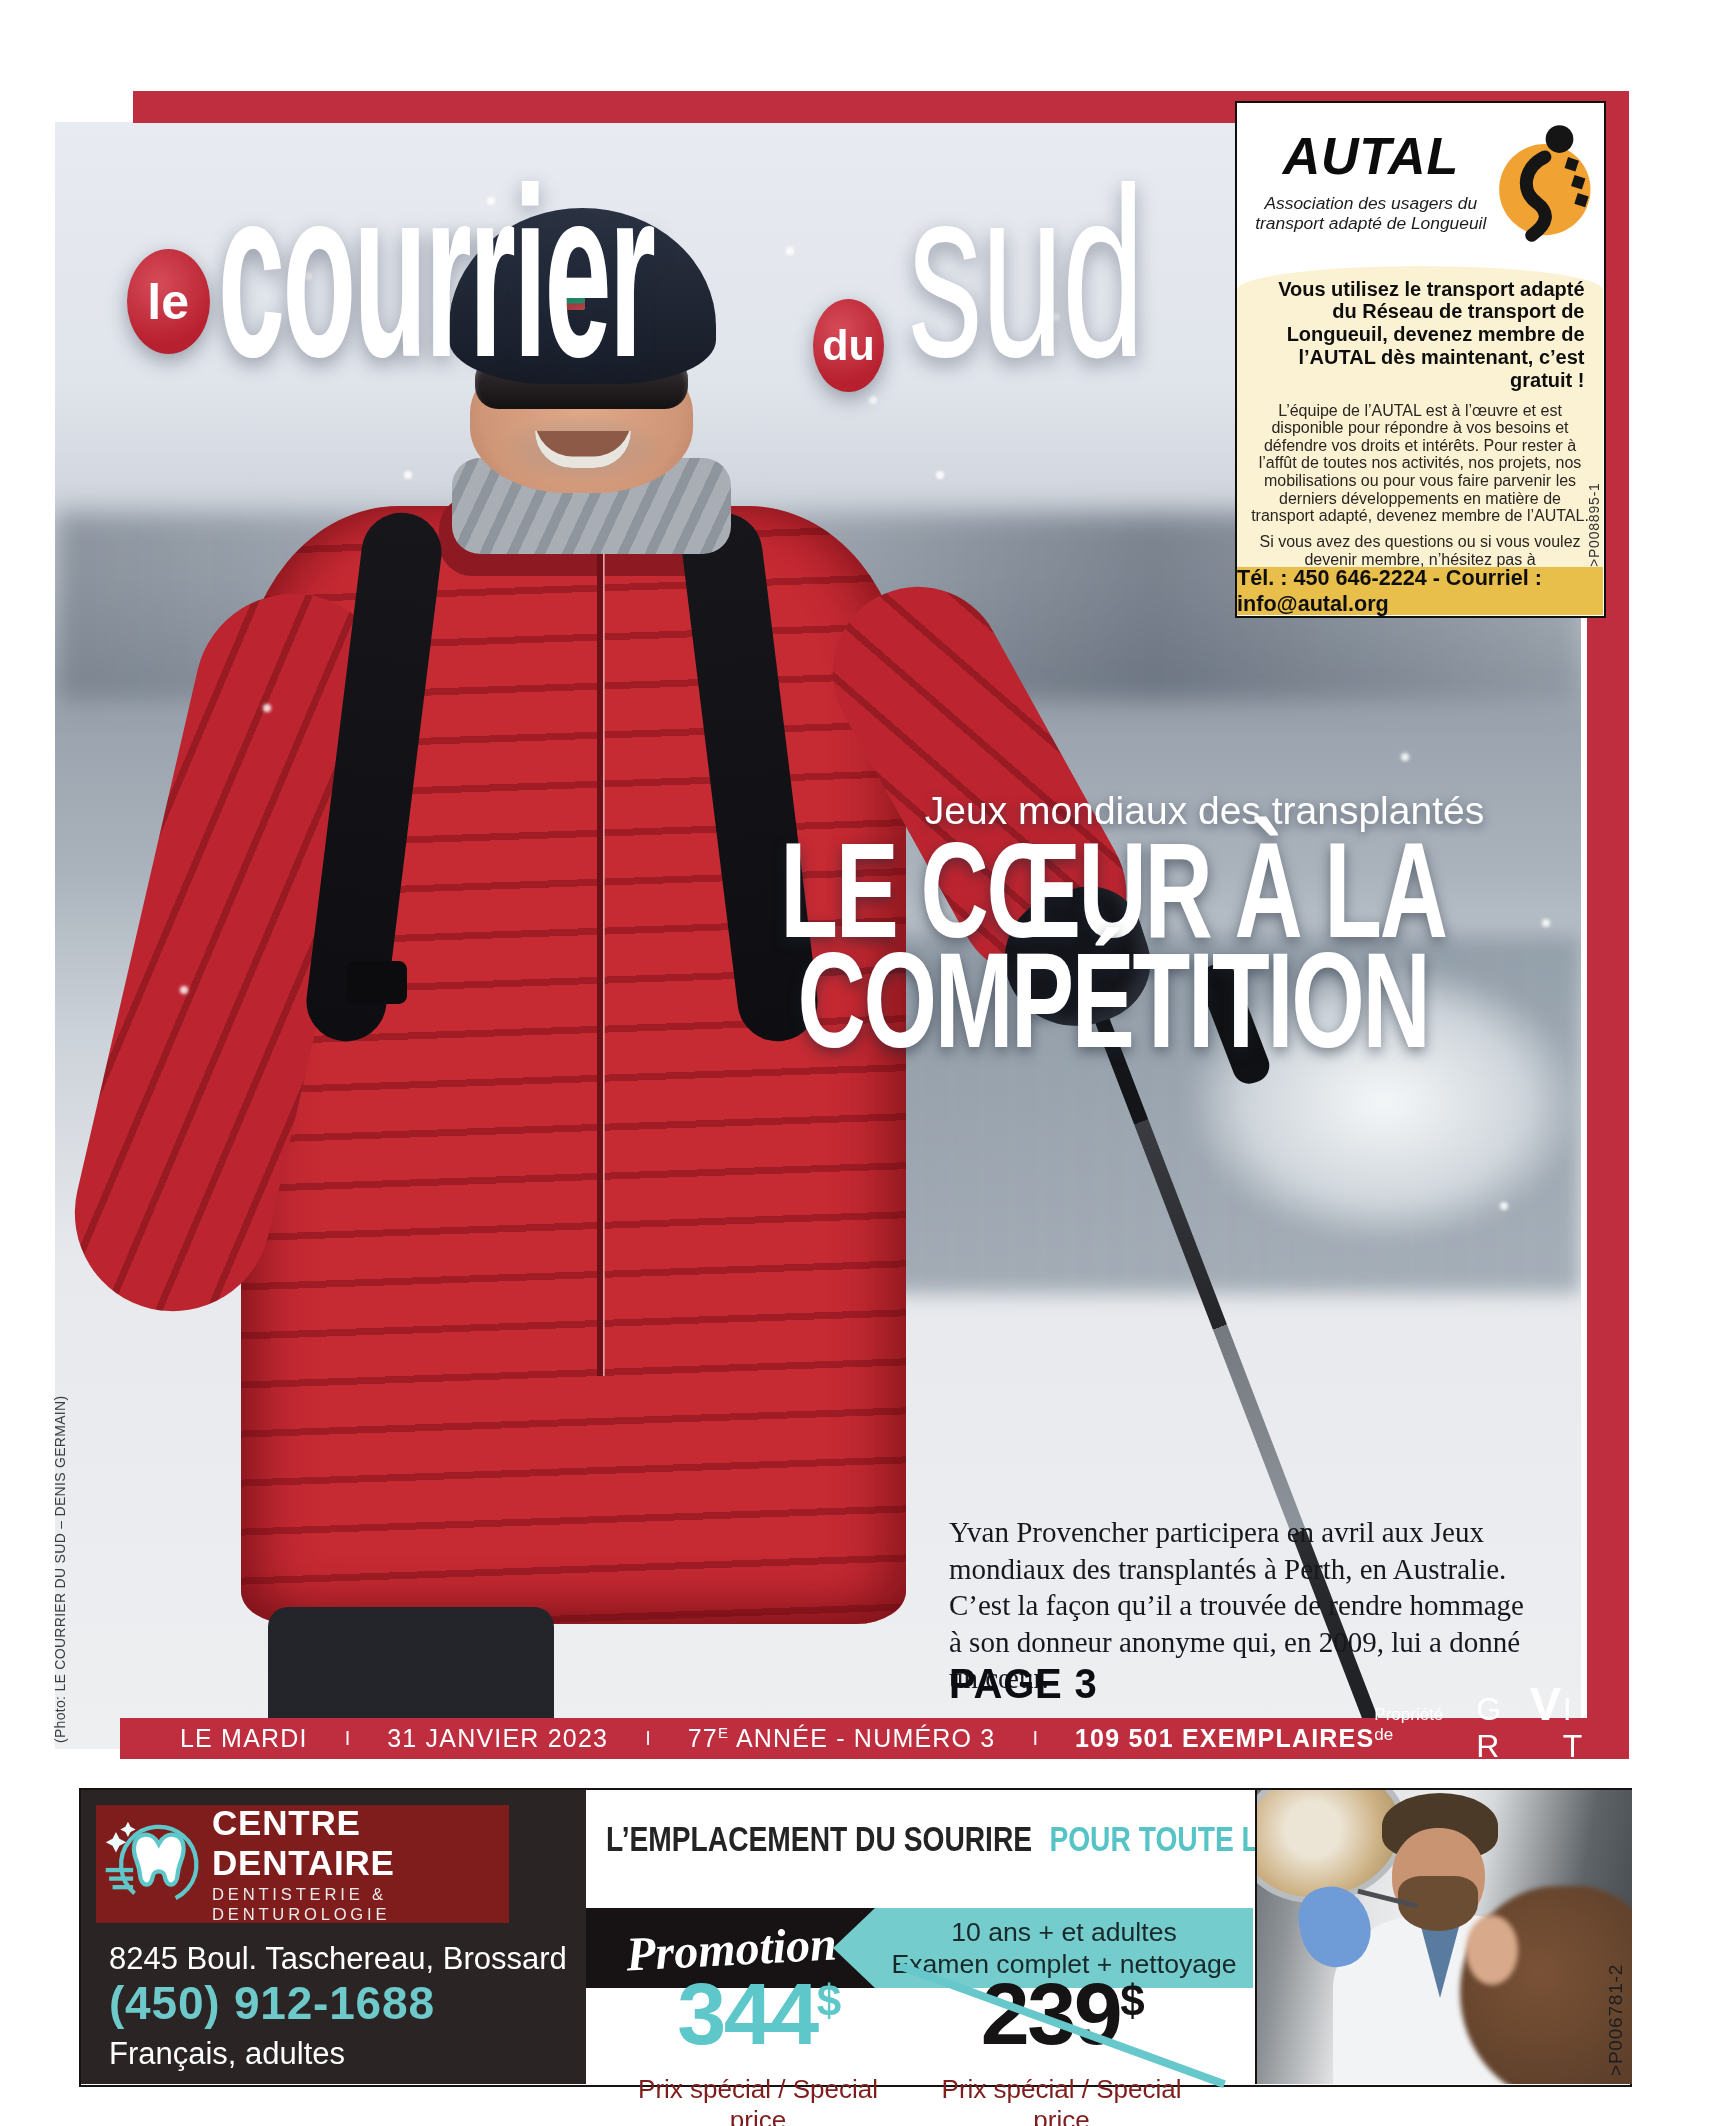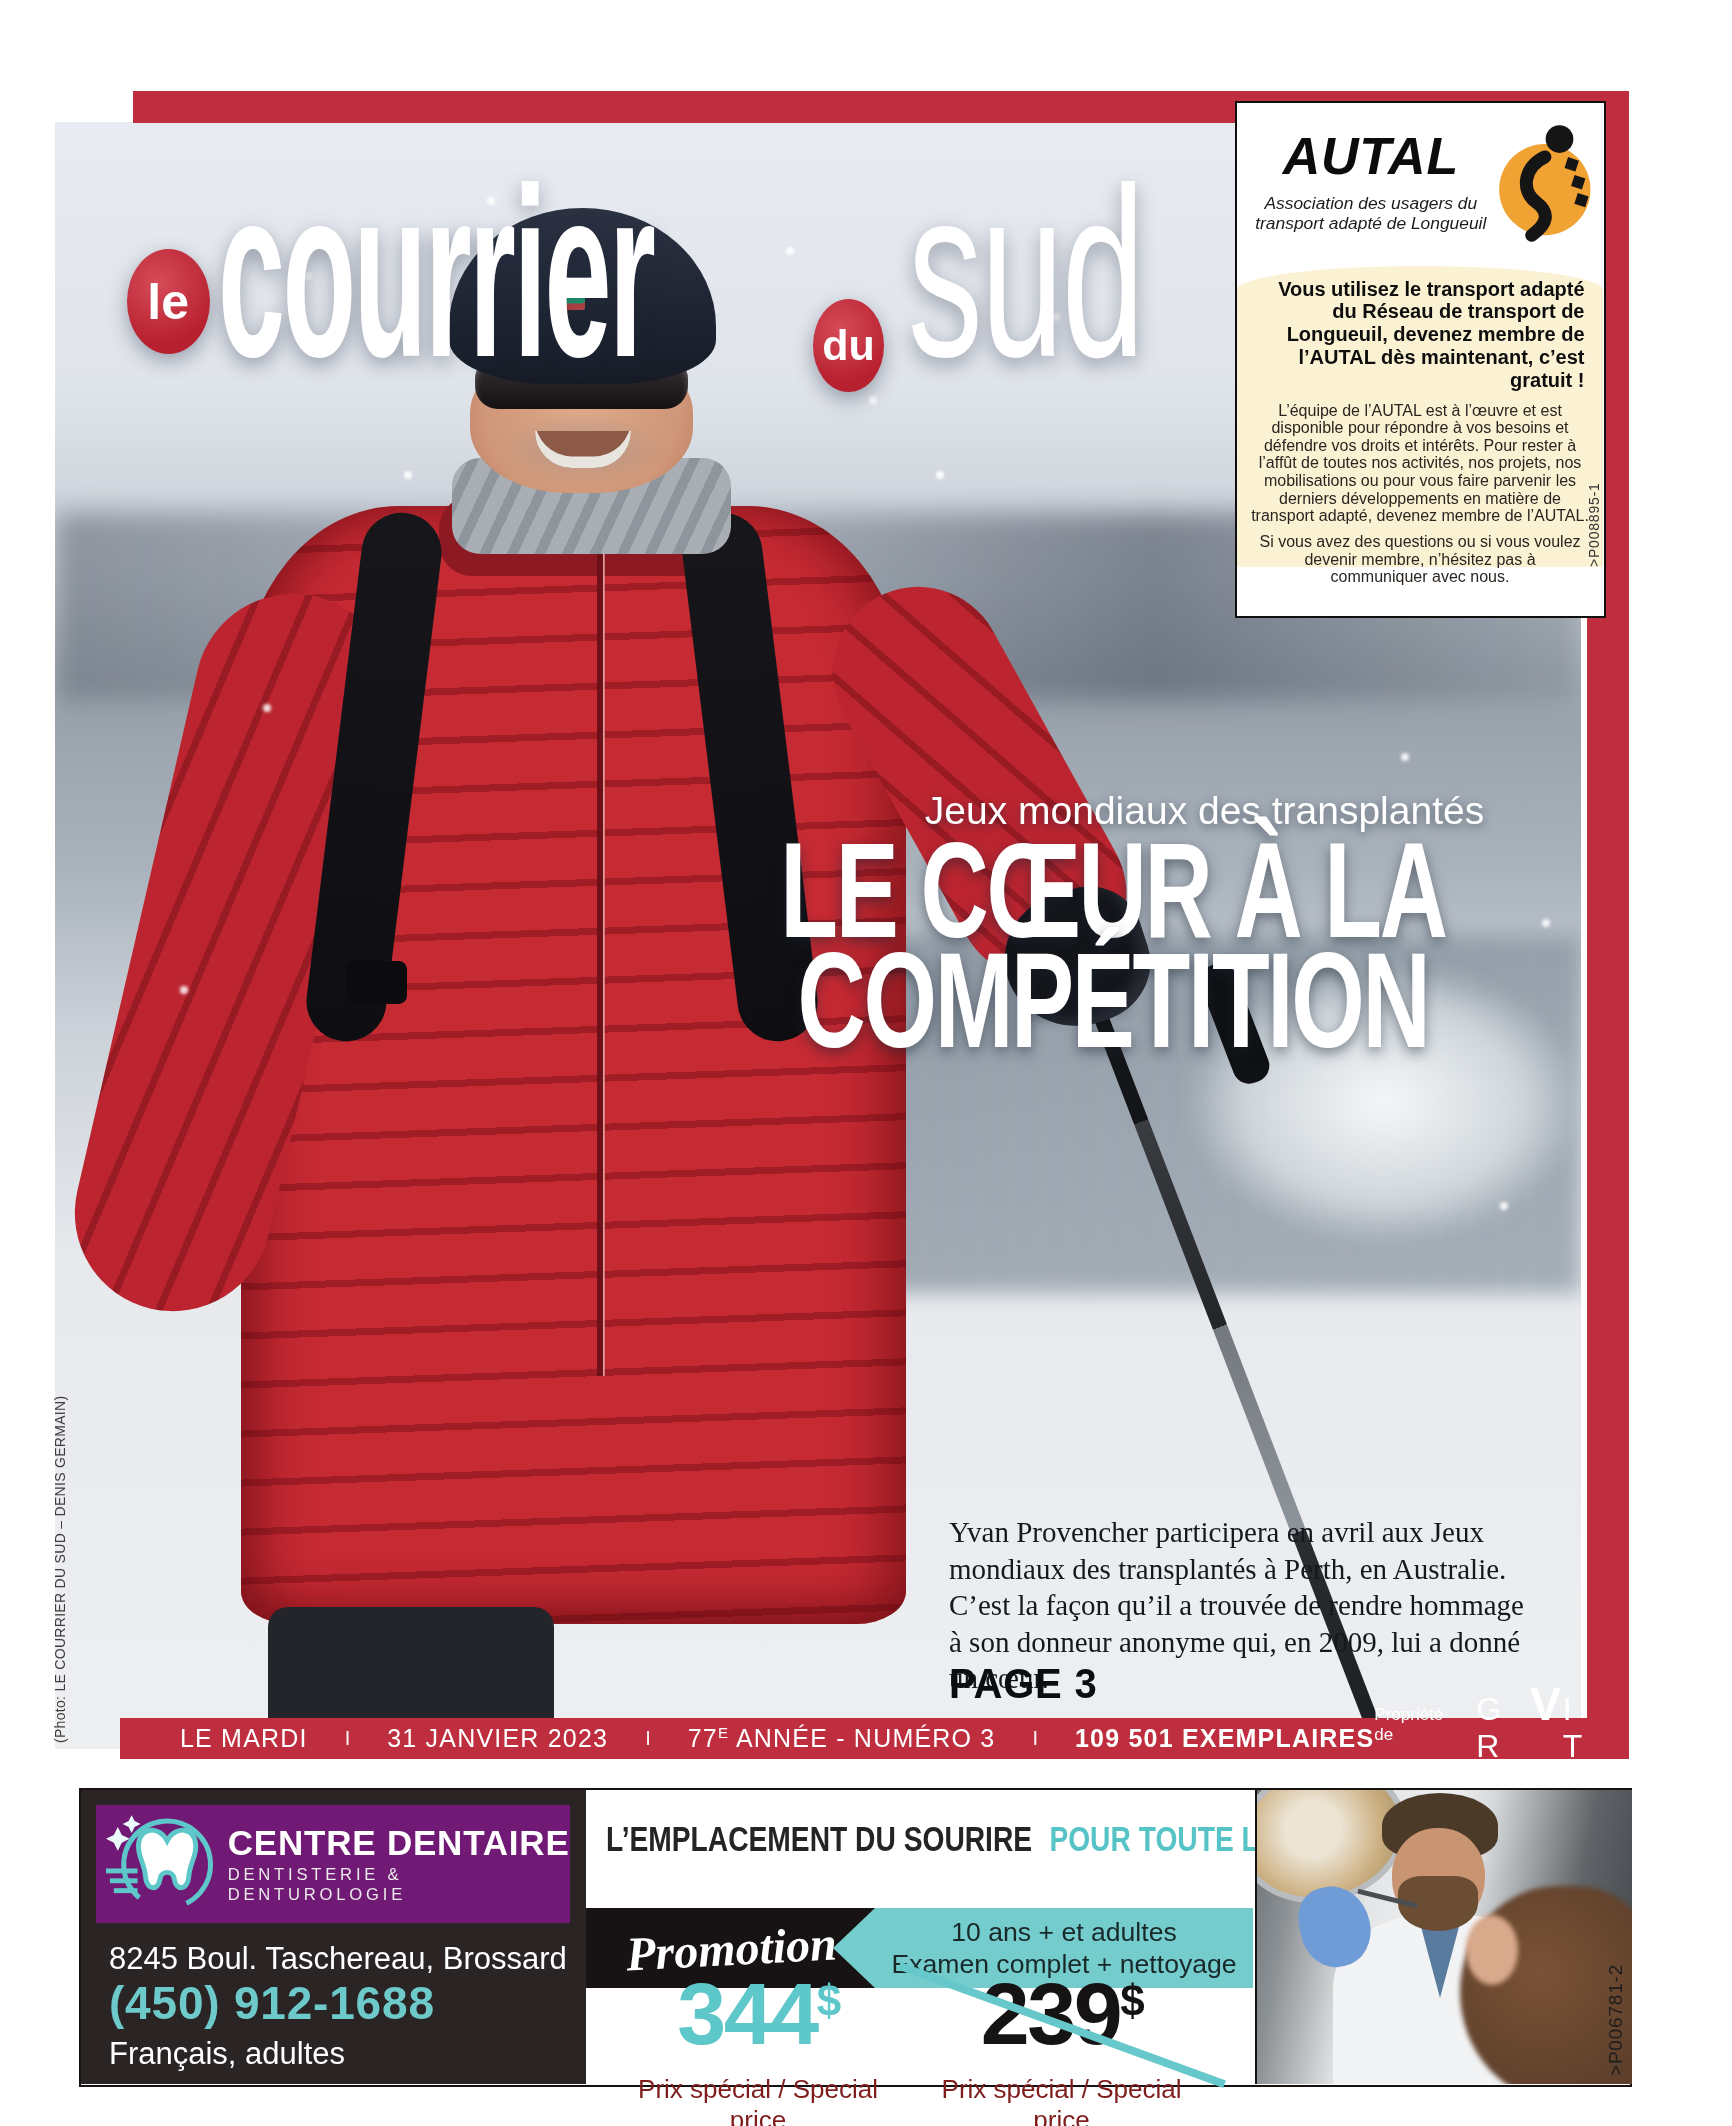--- a/index.html
+++ b/index.html
@@ -113,21 +113,21 @@
      line-height:1.26;color:#15181d;}
   #pageref{left:949px;top:1660px;font-size:40px;font-weight:700;color:#0b0d10;transform:scaleY(1.05);
      transform-origin:left top;letter-spacing:0.8px;}
   #credit{left:52px;top:1743px;transform:rotate(-90deg);transform-origin:0 0;font-size:14px;
      color:#3c3c3c;white-space:nowrap;letter-spacing:0.3px;}
 
   
   #dental{left:79px;top:1788px;width:1553px;height:299px;background:#fff;border:2.5px solid #161212;
      box-sizing:border-box;z-index:5;}
   .d-left{left:0;top:0;width:505px;height:294px;background:#2a2425;}
-  .d-logo{left:15px;top:15px;width:474px;height:118px;background:#701a75;display:flex;
+  .d-logo{left:15px;top:15px;width:413px;height:118px;background:#7f1d1d;display:flex;
      align-items:center;box-sizing:border-box;padding-left:8.3px;}
   .d-logo .txt{margin-left:5px;}
   .d-l1{font-size:35px;font-weight:700;color:#fff;letter-spacing:0.8px;}
   .d-l2{font-size:37px;font-weight:700;color:#6ecaca;letter-spacing:1.7px;display:flex;align-items:center;}
   .d-dash{display:inline-block;width:91px;height:5.8px;background:#6ecaca;margin-left:11.6px;}
   .d-l3{font-size:16.6px;color:#ececec;letter-spacing:3.8px;margin-top:1.7px;}
   .d-addr{left:28px;top:151px;font-size:31px;color:#fff;}
   .d-phone{left:28px;top:186px;font-size:46px;font-weight:700;color:#6ecaca;letter-spacing:0.8px;}
   .d-lang{left:28px;top:246px;font-size:31px;color:#fff;}
   .d-head{left:505px;top:30px;width:666px;text-align:center;font-size:30px;font-weight:700;
@@ -215,20 +215,21 @@
       <path d="M66 44 C40 56 36 86 56 100 C72 112 70 126 50 140" fill="none" stroke="#151515" stroke-width="16" stroke-linecap="round"></path>
       <rect x="92" y="46" width="14" height="14" fill="#151515" transform="rotate(18 99 53)"></rect>
       <rect x="100" y="68" width="14" height="14" fill="#151515" transform="rotate(18 107 75)"></rect>
       <rect x="104" y="90" width="14" height="14" fill="#151515" transform="rotate(18 111 97)"></rect>
     </svg>
     <div class="abs cream">
       <div class="ahead">Vous utilisez le transport adapté du Réseau de transport de Longueuil, devenez membre de l’AUTAL dès maintenant, c’est gratuit !</div>
       <div class="abody">L’équipe de l’AUTAL est à l’œuvre et est disponible pour répondre à vos besoins et défendre vos droits et intérêts. Pour rester à l’affût de toutes nos activités, nos projets, nos mobilisations ou pour vous faire parvenir les derniers développements en matière de transport adapté, devenez membre de l’AUTAL.</div>
       <div class="abody2">Si vous avez des questions ou si vous voulez devenir membre, n’hésitez pas à communiquer avec nous.</div>
     </div>
+    <div class="abs yellow">Tél. : 450 646-2224 - Courriel : info@autal.org</div>
     <div class="abs vcode">&gt;P008895-1</div>
   </div>
 
   <div id="kicker" class="abs">Jeux mondiaux des transplantés</div>
   <div id="headline" class="abs">
     <div>LE CŒUR À LA</div>
     <div>COMPÉTITION</div>
   </div>
 
   <div id="caption" class="abs">Yvan Provencher participera en avril aux Jeux mondiaux des transplantés à Perth, en Australie. C’est la façon qu’il a trouvée de rendre hommage à son donneur anonyme qui, en 2009, lui a donné un cœur.</div>

